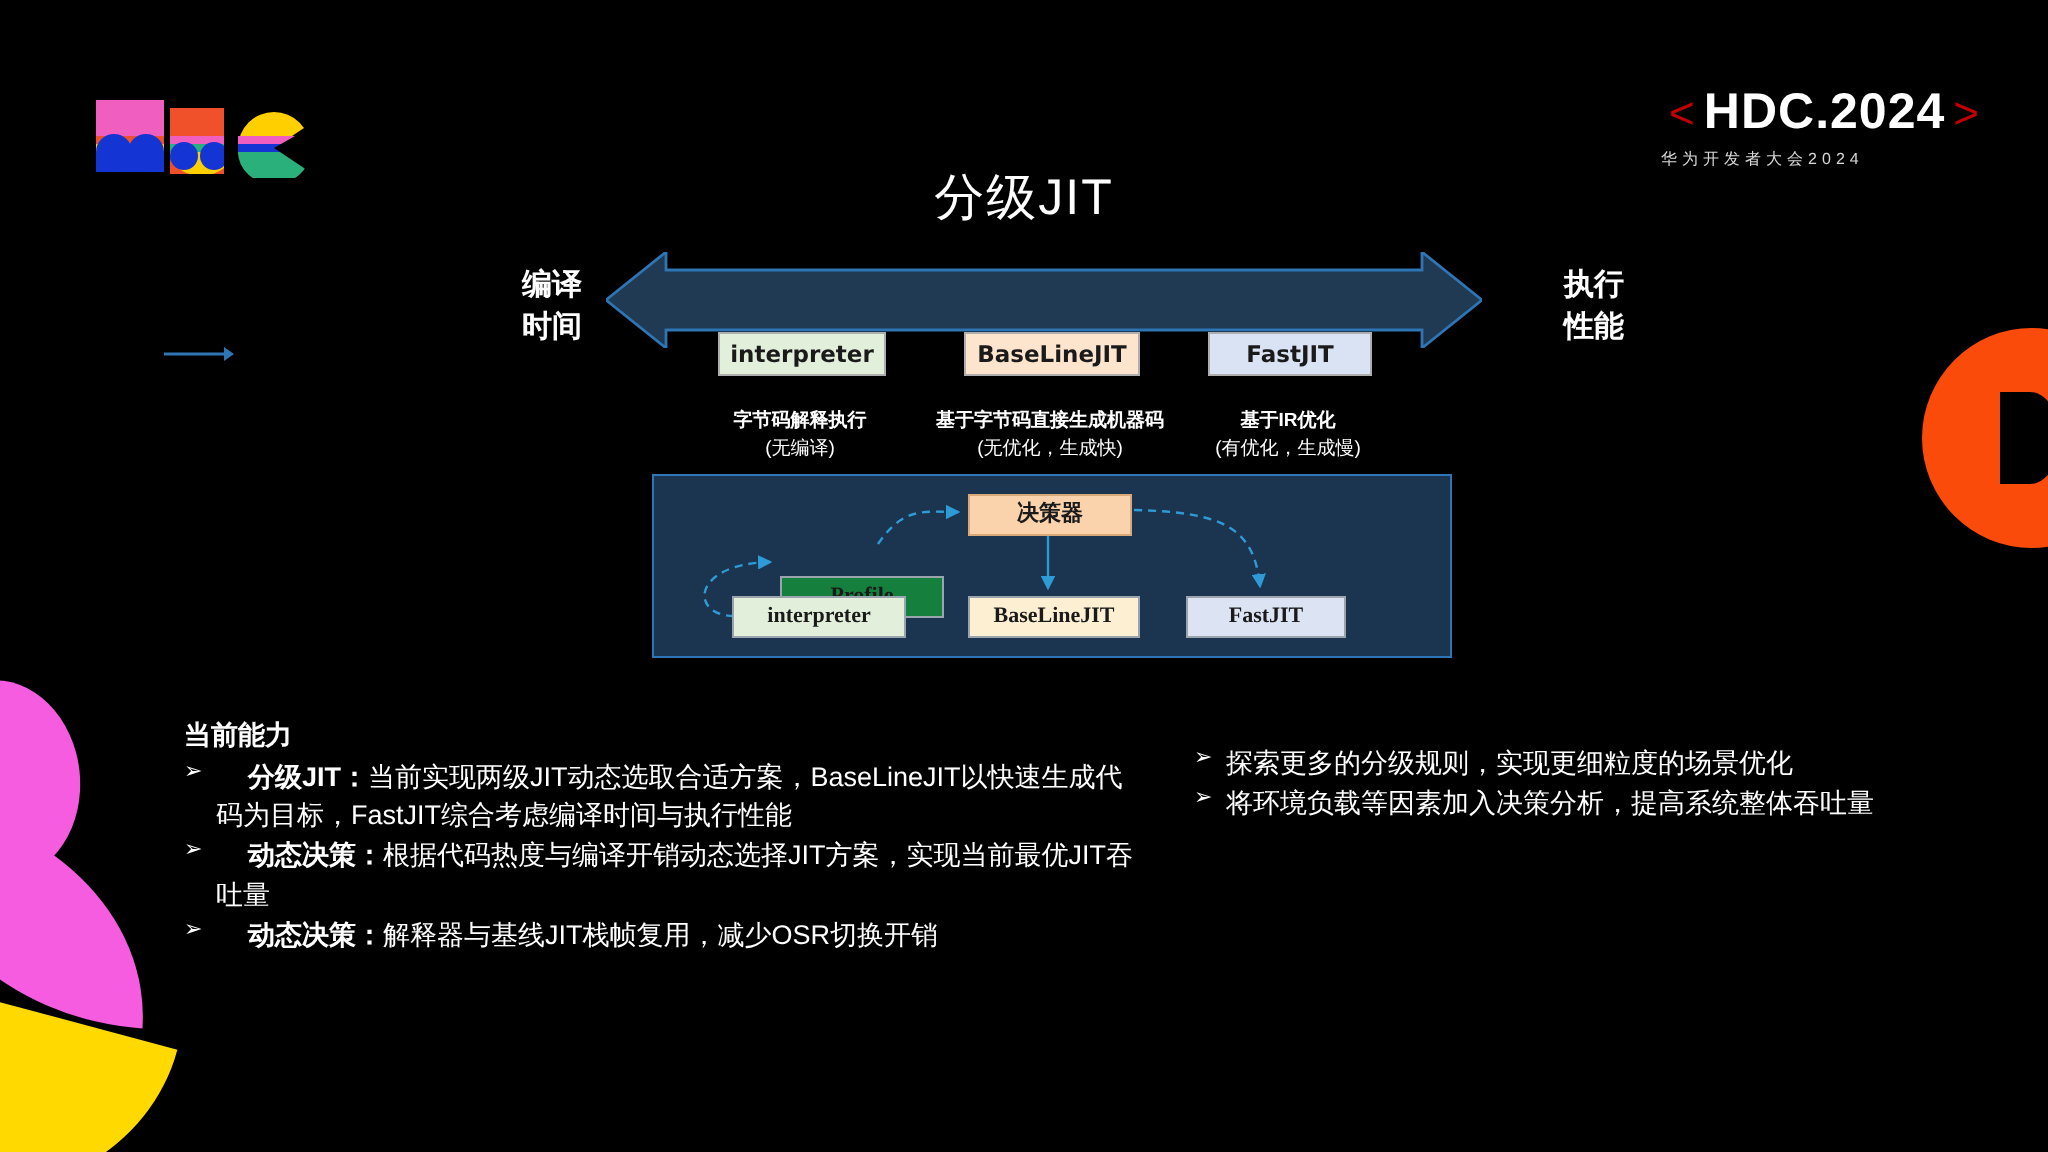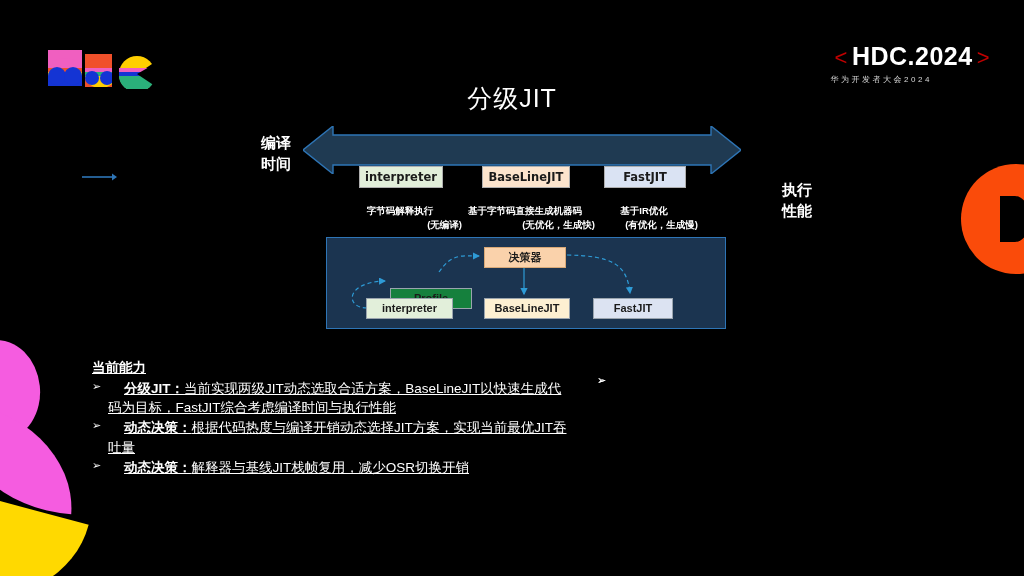--- a/index.html
+++ b/index.html
@@ -136,21 +136,21 @@
   .side-label {
     position: absolute;
     top: 132px;
     width: 64px;
     text-align: right;
     font-size: 15px;
     font-weight: 700;
     line-height: 1.4;
   }
   .side-label.left { left: 227px; }
-  .side-label.right { left: 748px; margin-top: 47px; }
+  .side-label.right { left: 748px; }
 
   
   .tier {
     position: absolute;
     top: 166px;
     height: 20px;
     line-height: 20px;
     text-align: center;
     font-size: 11.5px;
     font-weight: 700;
@@ -165,21 +165,21 @@
   .tier-cap {
     position: absolute;
     top: 194px;
     text-align: center;
     font-size: 9.5px;
     line-height: 1.45;
     color: #ffffff;
     margin-top: 10px;
   }
   .tier-cap .hd { font-weight: 700; display: block; }
-  .tier-cap .sb { font-weight: 700; display: block; text-align: right; }
+  .tier-cap .sb { font-weight: 400; display: block; }
   .cap-0 { left: 338px; width: 124px; }
   .cap-1 { left: 455px; width: 140px; }
   .cap-2 { left: 590px; width: 108px; }
 
   
   .flow-panel {
     position: absolute;
     left: 326px;
     top: 237px;
     width: 398px;
@@ -194,35 +194,34 @@
   }
   .node {
     position: absolute;
     height: 19px;
     line-height: 19px;
     text-align: center;
     font-size: 11px;
     font-weight: 700;
     color: #1a1a1a;
     border: 1px solid #9aa4ae;
-    font-family: Liberation Sans, sans-serif;
+    font-family: Liberation Serif, serif;
     z-index: 3;
   }
   .node-decider   { left: 157px; top: 9px;  width: 80px; background: #fad2ab; border-color: #d9a977; }
   .node-profile   { left: 63px;  top: 50px; width: 80px; background: #15803d; }
   .node-interp    { left: 39px;  top: 60px; width: 85px; background: #e2efda; }
   .node-baseline  { left: 157px; top: 60px; width: 84px; background: #fdf0d2; }
   .node-fastjit   { left: 266px; top: 60px; width: 78px; background: #dce3f2; }
 
   
   .col {
     position: absolute;
     font-size: 13.5px;
     line-height: 1.42;
-    text-decoration: underline;
   }
   .col-left  { left: 92px;  top: 358px; width: 480px; }
   .col-right { left: 597px; top: 372px; width: 400px; }
 
   .col h3 {
     margin: 0 0 2px 0;
     font-size: 13.5px;
     font-weight: 700;
   }
   .bullets { margin: 0; padding: 0; list-style: none; }
@@ -375,19 +374,19 @@
     </li>
     <li>
       <span class="mark">➢</span><span class="lead">动态决策：</span><span>解释器与基线JIT栈帧复用，减少OSR切换开销</span>
     </li>
   </ul>
 </div>
 
 <div class="col col-right">
   <ul class="bullets">
     <li>
-      <span class="mark">➢</span>
-    </li>
-    <li>
-      <span class="mark">➢</span>
+      <span class="mark">➢</span><span>探索更多的分级规则，实现更细粒度的场景优化</span>
+    </li>
+    <li>
+      <span class="mark">➢</span><span>将环境负载等因素加入决策分析，提高系统整体吞吐量</span>
     </li>
   </ul>
 </div>
 
 </body></html>

